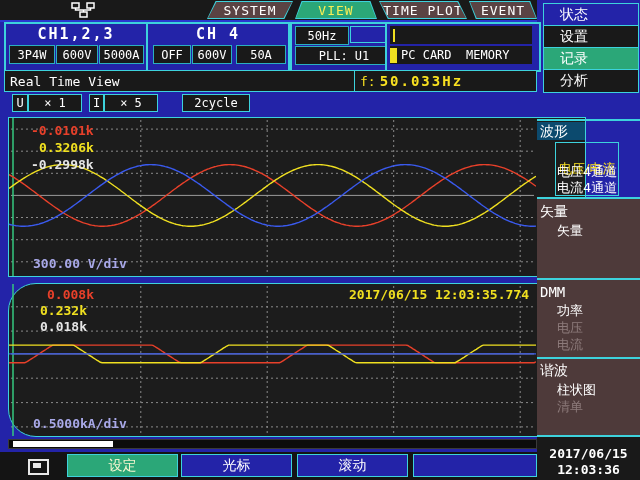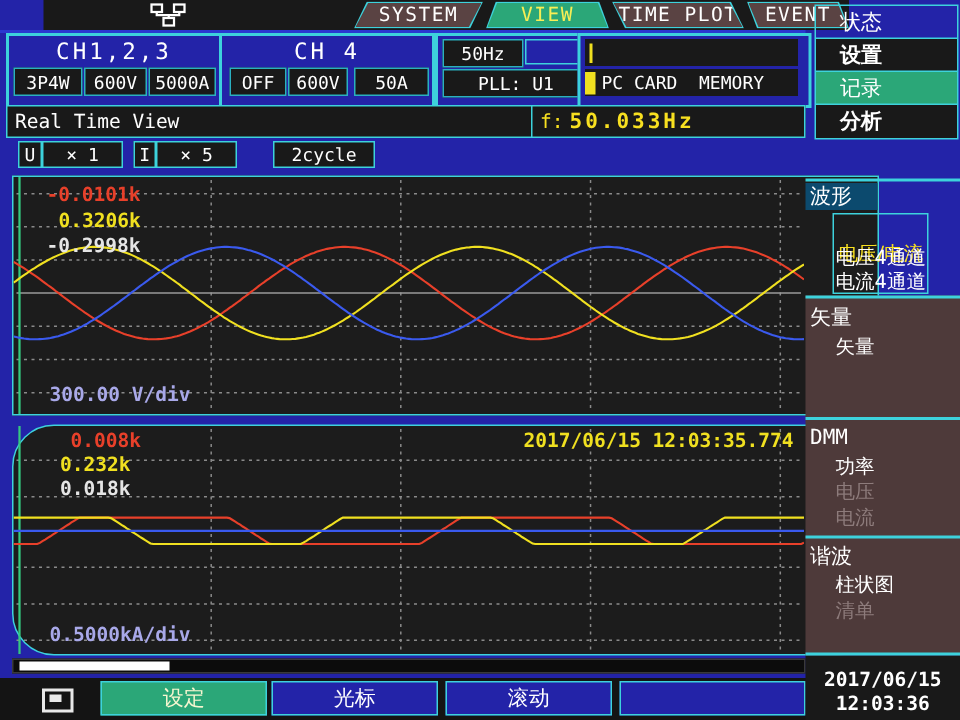--- a/index.html
+++ b/index.html
@@ -3,35 +3,35 @@
 <meta charset="utf-8">
 <style>
   html,body{margin:0;padding:0;background:#000;}
   #screen{position:relative;width:640px;height:480px;background:#2323a8;overflow:hidden;
     font-family:"DejaVu Sans Mono", monospace;}
   .abs{position:absolute;}
   .cjk{font-family:"DejaVu Sans", sans-serif;}
   .cyb{border:2px solid #3dd2dc;}
   .cyb1{border:1px solid #3dd2dc;}
   
-  #topbar{left:0;top:0;width:537px;height:20px;background:#191919;margin-left:29px;}
+  #topbar{left:0;top:0;width:537px;height:20px;background:#191919;}
   #topline{left:0;top:20px;width:537px;height:2px;background:#2a38d0;}
   .tab{position:absolute;top:1px;height:18px;}
   .tab .shape{position:absolute;inset:0;background:#3dd2dc;}
   .tab .inner{position:absolute;inset:1px;display:flex;align-items:center;justify-content:center;
     font-size:13px;color:#fff;letter-spacing:1px;}
   .lean-r .shape,.lean-r .inner{clip-path:polygon(10% 0,100% 0,90% 100%,0 100%);}
   .trap .shape,.trap .inner{clip-path:polygon(8% 0,92% 0,100% 100%,0 100%);}
   .lean-l .shape,.lean-l .inner{clip-path:polygon(0 0,90% 0,100% 100%,10% 100%);}
   .tab-idle .inner{background:#5a4343;}
   .tab-active .inner{background:#2ba778;color:#f8ee55;}
   
   .cfgbox{position:absolute;top:22px;height:46px;background:#2323a8;}
   .cfgtitle{position:absolute;top:1px;left:0;right:0;text-align:center;color:#fff;
-    font-size:15px;font-weight:normal;letter-spacing:2px;}
+    font-size:15px;font-weight:bold;letter-spacing:2px;}
   .chip{position:absolute;top:21px;height:17px;background:#191919;color:#fff;font-size:12px;
     display:flex;align-items:center;justify-content:center;border:1px solid #2ab0c0;}
   .memrow{position:absolute;left:3px;width:142px;height:18px;background:#191919;color:#fff;
     font-size:12px;display:flex;align-items:center;white-space:pre;}
   .ybar{display:inline-block;background:#f0e020;margin-right:4px;}
   
   #rtv{left:4px;top:70px;width:356px;height:22px;background:#191919;border:1px solid #3dd2dc;
     color:#fff;font-size:13px;display:flex;align-items:center;padding-left:5px;box-sizing:border-box;}
   #fbox{left:354px;top:70px;width:183px;height:22px;background:#191919;border:1px solid #3dd2dc;
     color:#f8e020;display:flex;align-items:center;box-sizing:border-box;padding-left:5px;}
@@ -59,21 +59,21 @@
   .fbtn.green{background:#2ba778;color:#f6f6d0;}
   #mon-icon{position:absolute;left:28px;top:7px;width:17px;height:12px;border:2px solid #e8e8e8;background:#141414;}
   #mon-icon .in{position:absolute;left:3px;top:2px;width:8px;height:5px;background:#e8e8e8;}
   
   #sb-brown{left:537px;top:197px;width:103px;height:240px;background:#4e3a3a;}
   #sb-black{left:537px;top:437px;width:103px;height:43px;background:#191919;}
   #sb-menu{left:543px;top:3px;width:94px;border:1px solid #3dd2dc;}
   .mitem{height:22px;display:flex;align-items:center;padding-left:16px;color:#fff;font-size:14px;
     border-bottom:1px solid #3dd2dc;box-sizing:border-box;}
   .mitem:last-child{border-bottom:none;}
-  .mitem.black{background:#191919;font-weight:bold;}
+  .mitem.black{background:#191919;}
   .mitem.green{background:#2ba778;}
   .sline{position:absolute;left:537px;width:103px;height:2px;background:#3dd2dc;}
   .shead{position:absolute;left:537px;color:#fff;font-size:14px;padding-left:3px;}
   .shead.green{background:#0c4a6e;width:45px;height:18px;line-height:18px;}
   .sitem{position:absolute;left:557px;color:#fff;font-size:13px;}
   .sitem.sel{border:1px solid #3dd2dc;color:#f8e020;padding:17px 3px;left:555px;}
   .sitem.dis{color:#8d7b7b;}
   #sb-date{position:absolute;left:537px;top:446px;width:103px;text-align:center;color:#fff;
     font-size:13px;font-weight:bold;line-height:16px;}
 </style>

